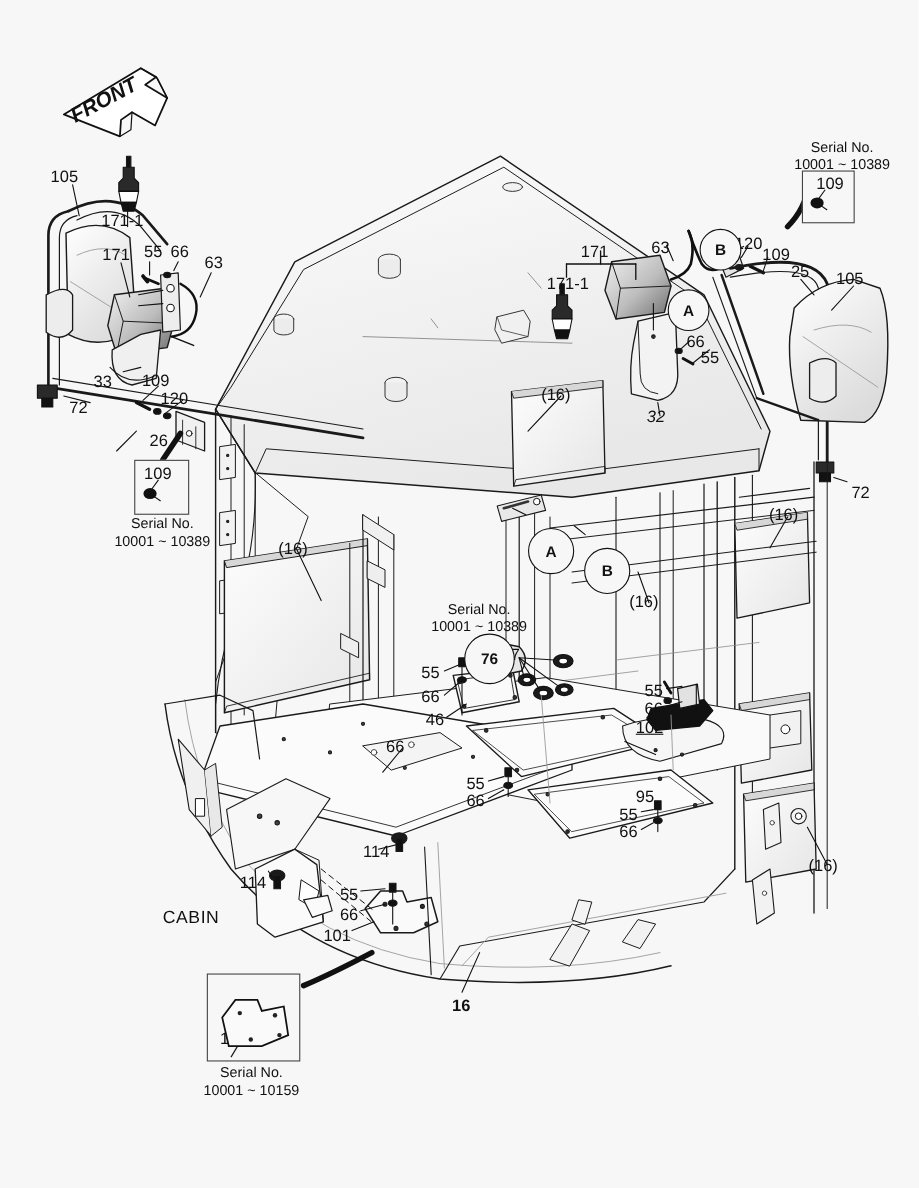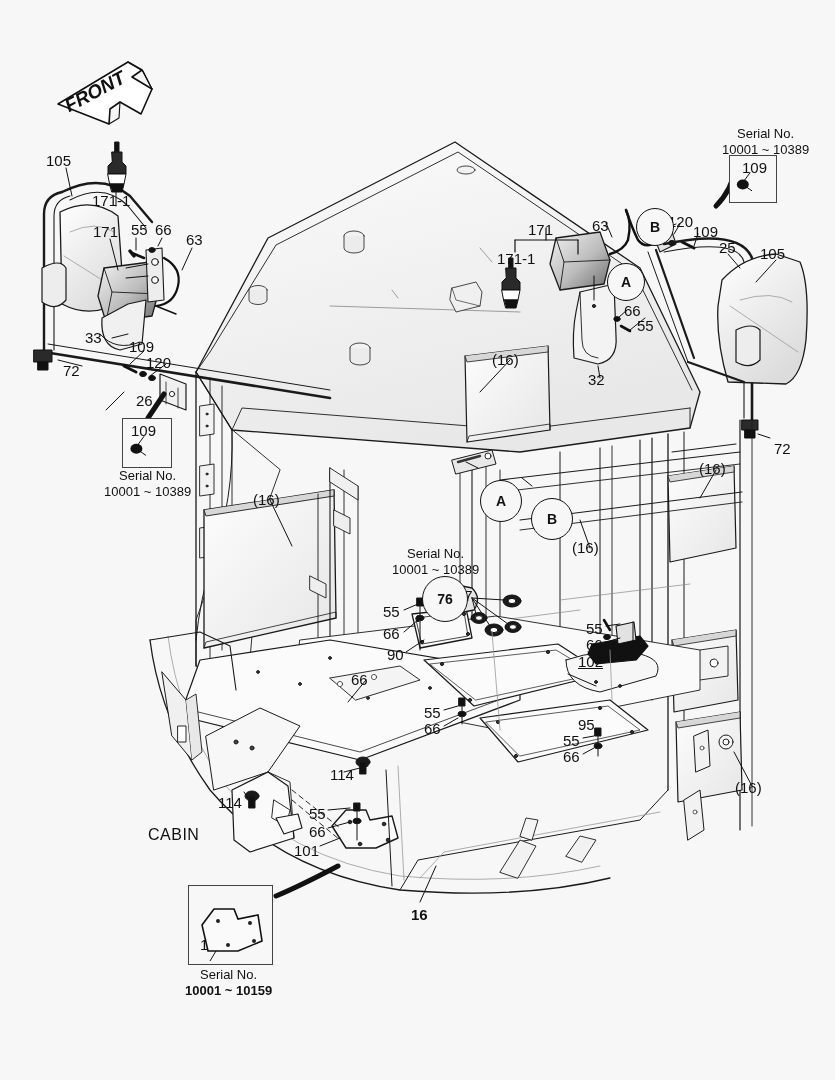--- a/index.html
+++ b/index.html
@@ -446,46 +446,46 @@
   </svg>
 
   <div id="labels">
       <div class="lbl front" style="left: 62px; top: 82px; transform: rotate(-28deg);">FRONT</div>
       <div class="lbl n" style="left: 46px; top: 153px;">105</div>
       <div class="lbl n" style="left: 92px; top: 193px;">171-1</div>
       <div class="lbl n" style="left: 93px; top: 224px;">171</div>
       <div class="lbl n" style="left: 131px; top: 222px;">55</div>
       <div class="lbl n" style="left: 155px; top: 222px;">66</div>
       <div class="lbl n" style="left: 186px; top: 232px;">63</div>
-      <div class="lbl n" style="left: 85px; top: 330px;">33</div>
+      <div class="lbl n" style="left: 85px; top: 340px;">33</div>
       <div class="lbl n" style="left: 129px; top: 339px;">109</div>
       <div class="lbl n" style="left: 146px; top: 355px;">120</div>
       <div class="lbl n" style="left: 63px; top: 363px;">72</div>
       <div class="lbl n" style="left: 88px; top: 393px; margin-left: 48px;">26</div>
       <div class="lbl n" style="left: 528px; top: 222px;">171</div>
       <div class="lbl n" style="left: 497px; top: 251px;">171-1</div>
       <div class="lbl n" style="left: 592px; top: 218px;">63</div>
       <div class="lbl n" style="left: 668px; top: 214px;">120</div>
       <div class="lbl n" style="left: 693px; top: 224px;">109</div>
       <div class="lbl n" style="left: 719px; top: 240px;">25</div>
       <div class="lbl n" style="left: 760px; top: 246px;">105</div>
       <div class="lbl n" style="left: 624px; top: 303px;">66</div>
       <div class="lbl n" style="left: 637px; top: 318px;">55</div>
-      <div class="lbl n" style="left: 588px; top: 372px;">32</div>
+      <div class="lbl n" style="left: 588px; top: 372px; font-style: italic;">32</div>
       <div class="lbl n" style="left: 774px; top: 441px;">72</div>
       <div class="lbl n" style="left: 492px; top: 352px;">(16)</div>
       <div class="lbl n" style="left: 253px; top: 492px;">(16)</div>
       <div class="lbl n" style="left: 699px; top: 461px;">(16)</div>
       <div class="lbl n" style="left: 572px; top: 540px;">(16)</div>
       <div class="lbl n" style="left: 735px; top: 780px;">(16)</div>
       <div class="lbl n" style="left: 411px; top: 907px; font-weight: bold;">16</div>
       <div class="lbl n" style="left: 456px; top: 588px;">77</div>
       <div class="lbl n" style="left: 383px; top: 604px;">55</div>
       <div class="lbl n" style="left: 383px; top: 626px;">66</div>
-      <div class="lbl n" style="left: 387px; top: 647px;">90</div>
+      <div class="lbl n" style="left: 387px; top: 647px;">46</div>
       <div class="lbl n" style="left: 351px; top: 672px;">66</div>
       <div class="lbl n" style="left: 586px; top: 621px;">55</div>
       <div class="lbl n" style="left: 586px; top: 637px;">66</div>
       <div class="lbl n" style="left: 578px; top: 654px; text-decoration: underline;">102</div>
       <div class="lbl n" style="left: 578px; top: 717px;">95</div>
       <div class="lbl n" style="left: 424px; top: 705px;">55</div>
       <div class="lbl n" style="left: 424px; top: 721px;">66</div>
       <div class="lbl n" style="left: 563px; top: 733px;">55</div>
       <div class="lbl n" style="left: 563px; top: 749px;">66</div>
       <div class="lbl n" style="left: 330px; top: 767px;">114</div>
@@ -530,21 +530,21 @@
       <svg width="83" height="78" style="position: absolute; left: 188px; top: 885px;">
         <path d="M14 40 L26 24 L46 24 L50 34 L70 30 L74 56 L50 66 L20 66 Z" fill="#fafafa" stroke="#111" stroke-width="1.6"></path>
         <circle cx="30" cy="36" r="2" fill="#222"></circle>
         <circle cx="62" cy="38" r="2" fill="#222"></circle>
         <circle cx="40" cy="60" r="2" fill="#222"></circle>
         <circle cx="66" cy="56" r="2" fill="#222"></circle>
         <path d="M28 66 L22 76" stroke="#111" stroke-width="1" fill="none"></path>
       </svg>
       <div class="lbl ser" style="left: 185px; top: 967px;">
         <div style="line-height: 16px;">Serial No.</div>
-        <div style="line-height: 16px; font-weight: bold;">10001 ~ 10159</div>
+        <div style="line-height: 16px;">10001 ~ 10159</div>
       </div>
     </div>
   <div id="notes">
       <div class="lbl ser" style="left: 392px; top: 546px;">
         <div style="line-height: 16px;">Serial No.</div>
         <div style="line-height: 16px;">10001 ~ 10389</div>
       </div>
     </div>
 </div>
 

